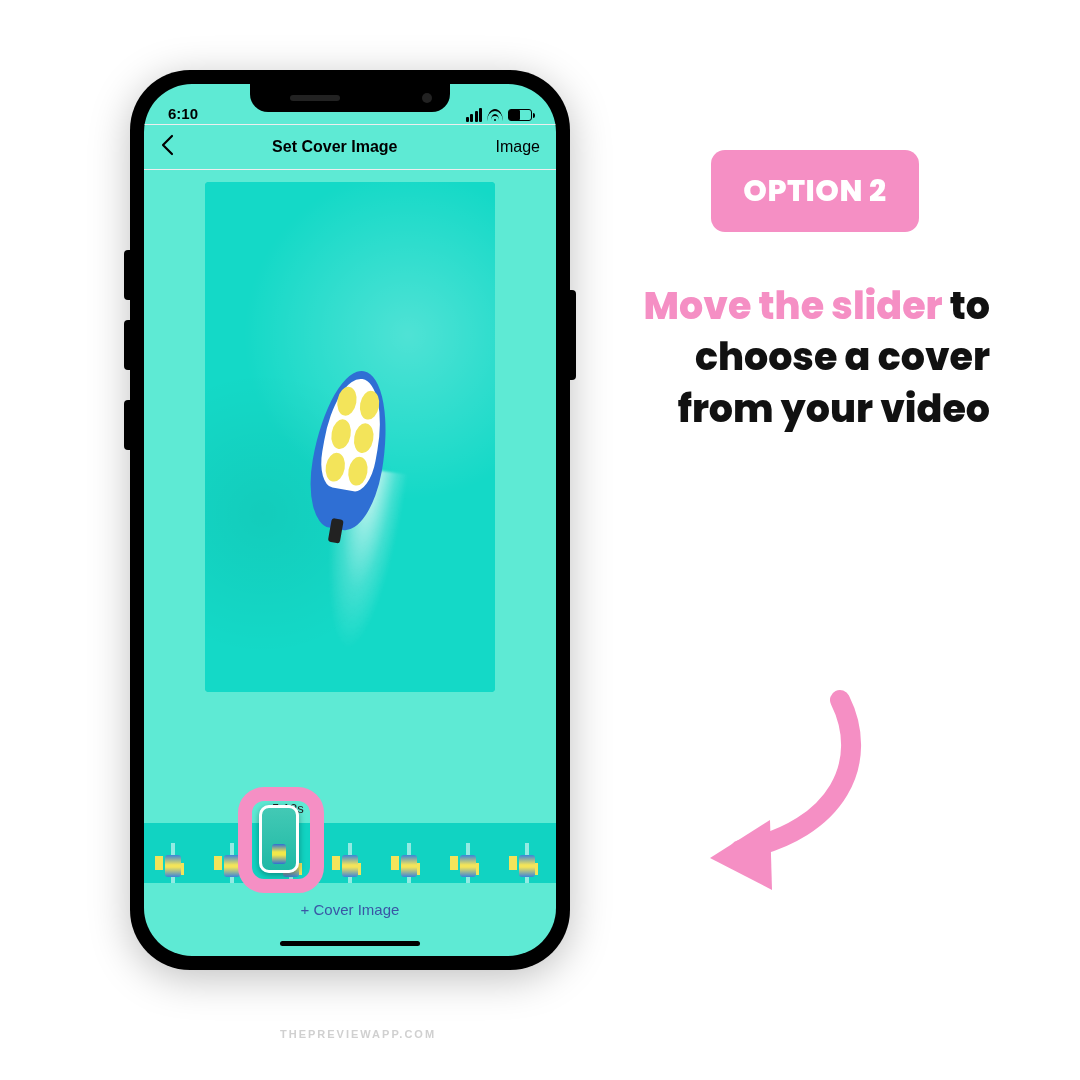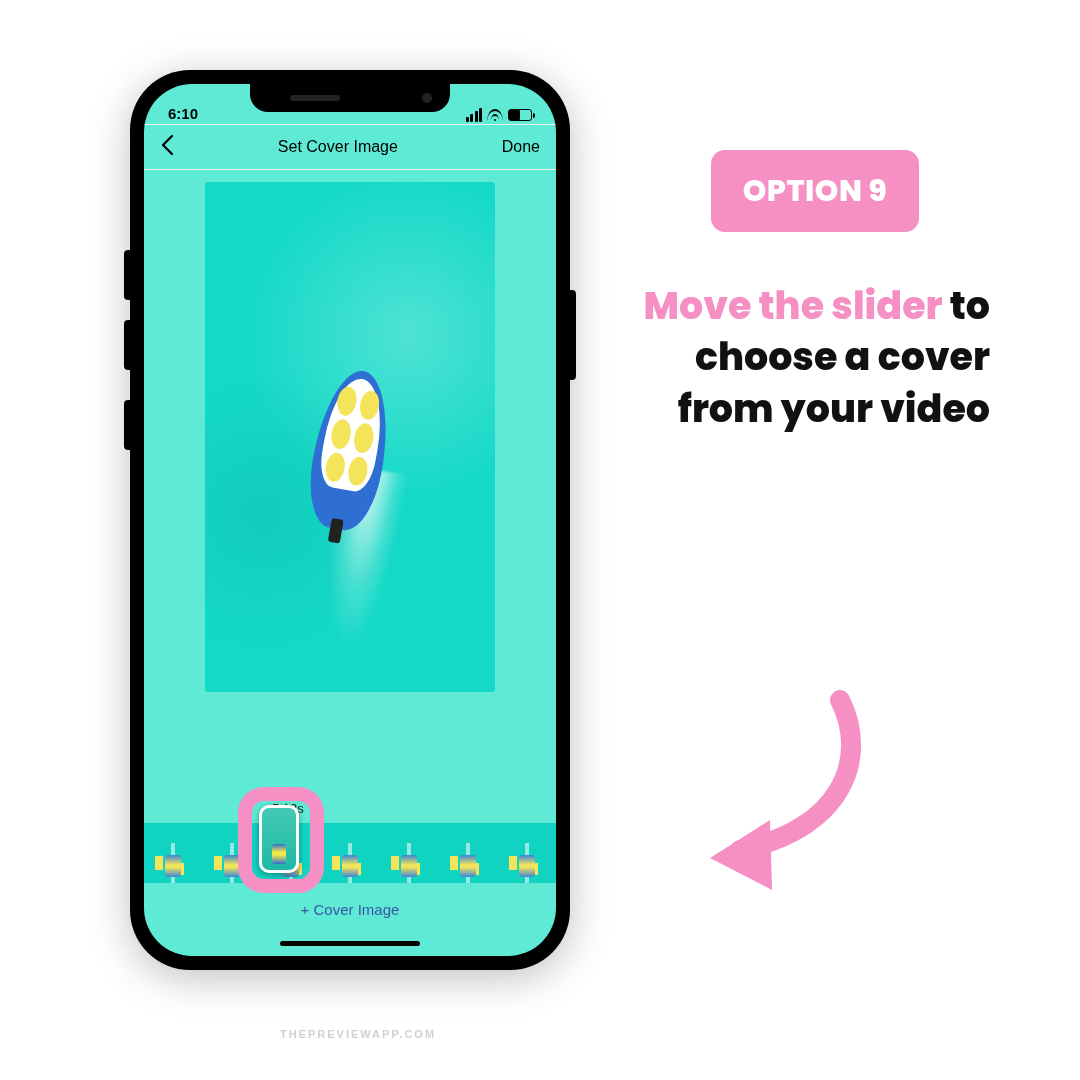--- a/index.html
+++ b/index.html
@@ -83,21 +83,21 @@
 
   
   .nav-header {
     height:46px;
     border-top:1px solid #eee;
     border-bottom:1px solid #eee;
     display:flex; align-items:center; justify-content:space-between;
     padding:0 16px;
   }
   .nav-back { font-size:22px; font-weight:300; line-height:1; cursor:pointer; }
-  .nav-title { font-weight:400; font-size:16px; }
+  .nav-title { font-weight:700; font-size:16px; }
   .nav-done { font-size:16px; cursor:pointer; }
 
   
   .preview-area {
     flex:1;
     display:flex; justify-content:center;
     padding:12px;
   }
   .cover-preview {
     width:290px; height:510px;
@@ -291,21 +291,21 @@
       </div>
     </div>
 
     <div class="nav-header">
       <span class="nav-back">
         <svg width="14" height="22" viewBox="0 0 14 22">
             <path d="M12 2 L3 11 L12 20" stroke="#000" stroke-width="2.2" fill="none" stroke-linecap="round" stroke-linejoin="round"></path>
           </svg>
       </span>
       <span class="nav-title">Set Cover Image</span>
-      <span class="nav-done">Done</span>
+      <span class="nav-done">Image</span>
     </div>
 
     <div class="preview-area">
       <div class="cover-preview">
         <div class="boat-scene">
           <div class="wake"></div>
           <div class="boat">
             <div class="ppl">
                 <span></span>
                 <span></span>
@@ -338,21 +338,21 @@
     <div class="upload-row">
       <span class="upload-btn">+ Cover Image</span>
     </div>
 
     <div style="flex:0 0 8px"></div>
     <div class="home-indicator"></div>
   </div>
 </div>
 
 <div class="side">
-  <div class="badge">OPTION 9</div>
+  <div class="badge">OPTION 2</div>
   <div class="instruction">
     <span class="pink">Move the slider</span><span> to choose a cover from your video</span>
   </div>
 </div>
 
 <svg class="arrow" viewBox="0 0 230 220">
   <path d="M180 20 C 210 80, 180 150, 80 170" stroke="#f58fc4" stroke-width="20" fill="none" stroke-linecap="round"></path>
   <path d="M110 140 L50 178 L112 210 Z" fill="#f58fc4"></path>
 </svg>
 

